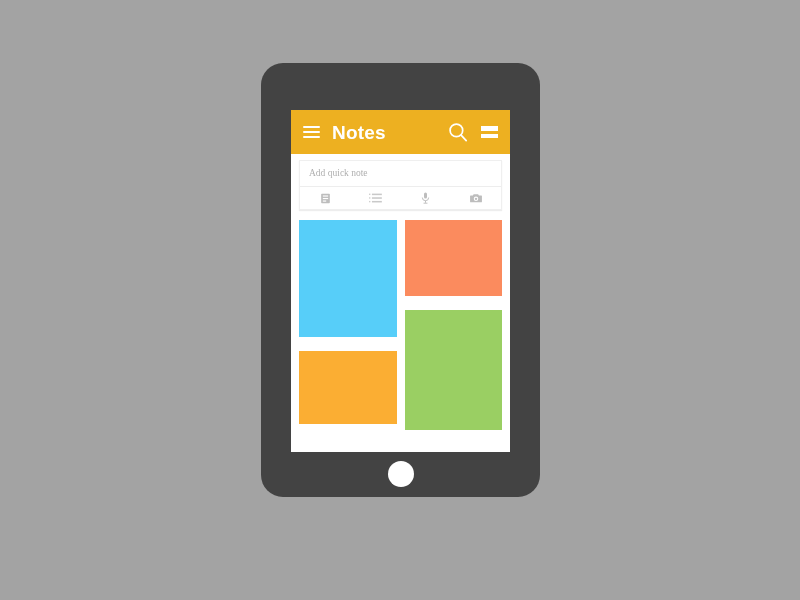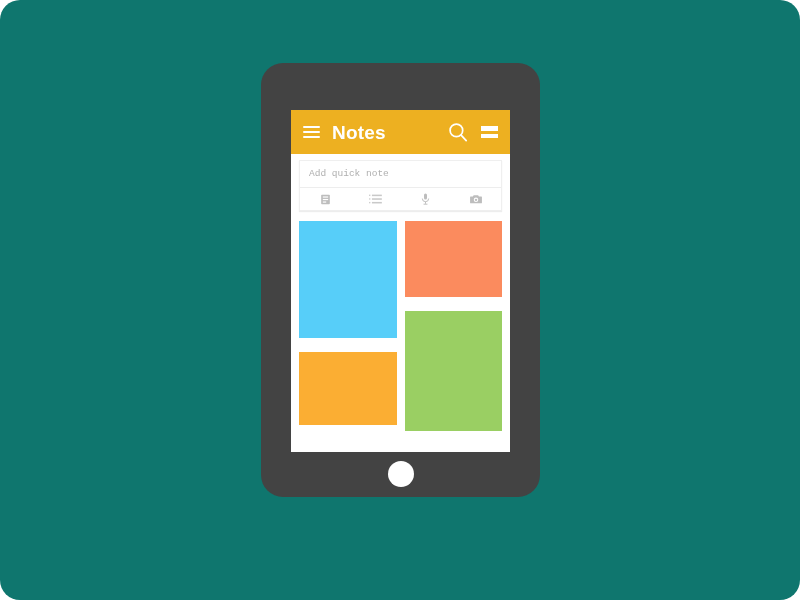--- a/index.html
+++ b/index.html
@@ -144,21 +144,21 @@
   }
   #quick-note-input {
     display: block;
     width: 100%;
     border: 0;
     border-bottom: 1px solid #EDEDED;
     outline: none;
     background: transparent;
     box-sizing: border-box;
     padding: 7px 9px 8px 9px;
-    font-family: Liberation Mono, monospace;
+    font-family: Liberation Serif, serif;
     font-size: 9.5px;
     color: #8E8E8E;
   }
   #quick-note-input::placeholder {
     color: #AFAFAF;
   }
   #quick-note-actions {
     display: flex;
     align-items: center;
     height: 22px;
@@ -191,21 +191,21 @@
     cursor: pointer;
   }
   .note-card.h-tall   { height: 117px; }
   .note-card.h-medium { height: 76px;  }
   .note-card.h-short  { height: 73px;  }
   .note-card.h-long   { height: 120px; }
 </style>
 </head>
 <body>
 
-<div id="stage" style="background: #0f766e; border-radius: 20px;">
+<div id="stage" style="background: #a3a3a3;">
 
   <div id="tablet-frame" style="background: rgb(67, 67, 67);">
 
     <div id="front-camera"></div>
     <div id="speaker-grille"></div>
 
     <div id="screen">
 
       <div id="app-bar" style="background: rgb(237, 176, 33);">
 

